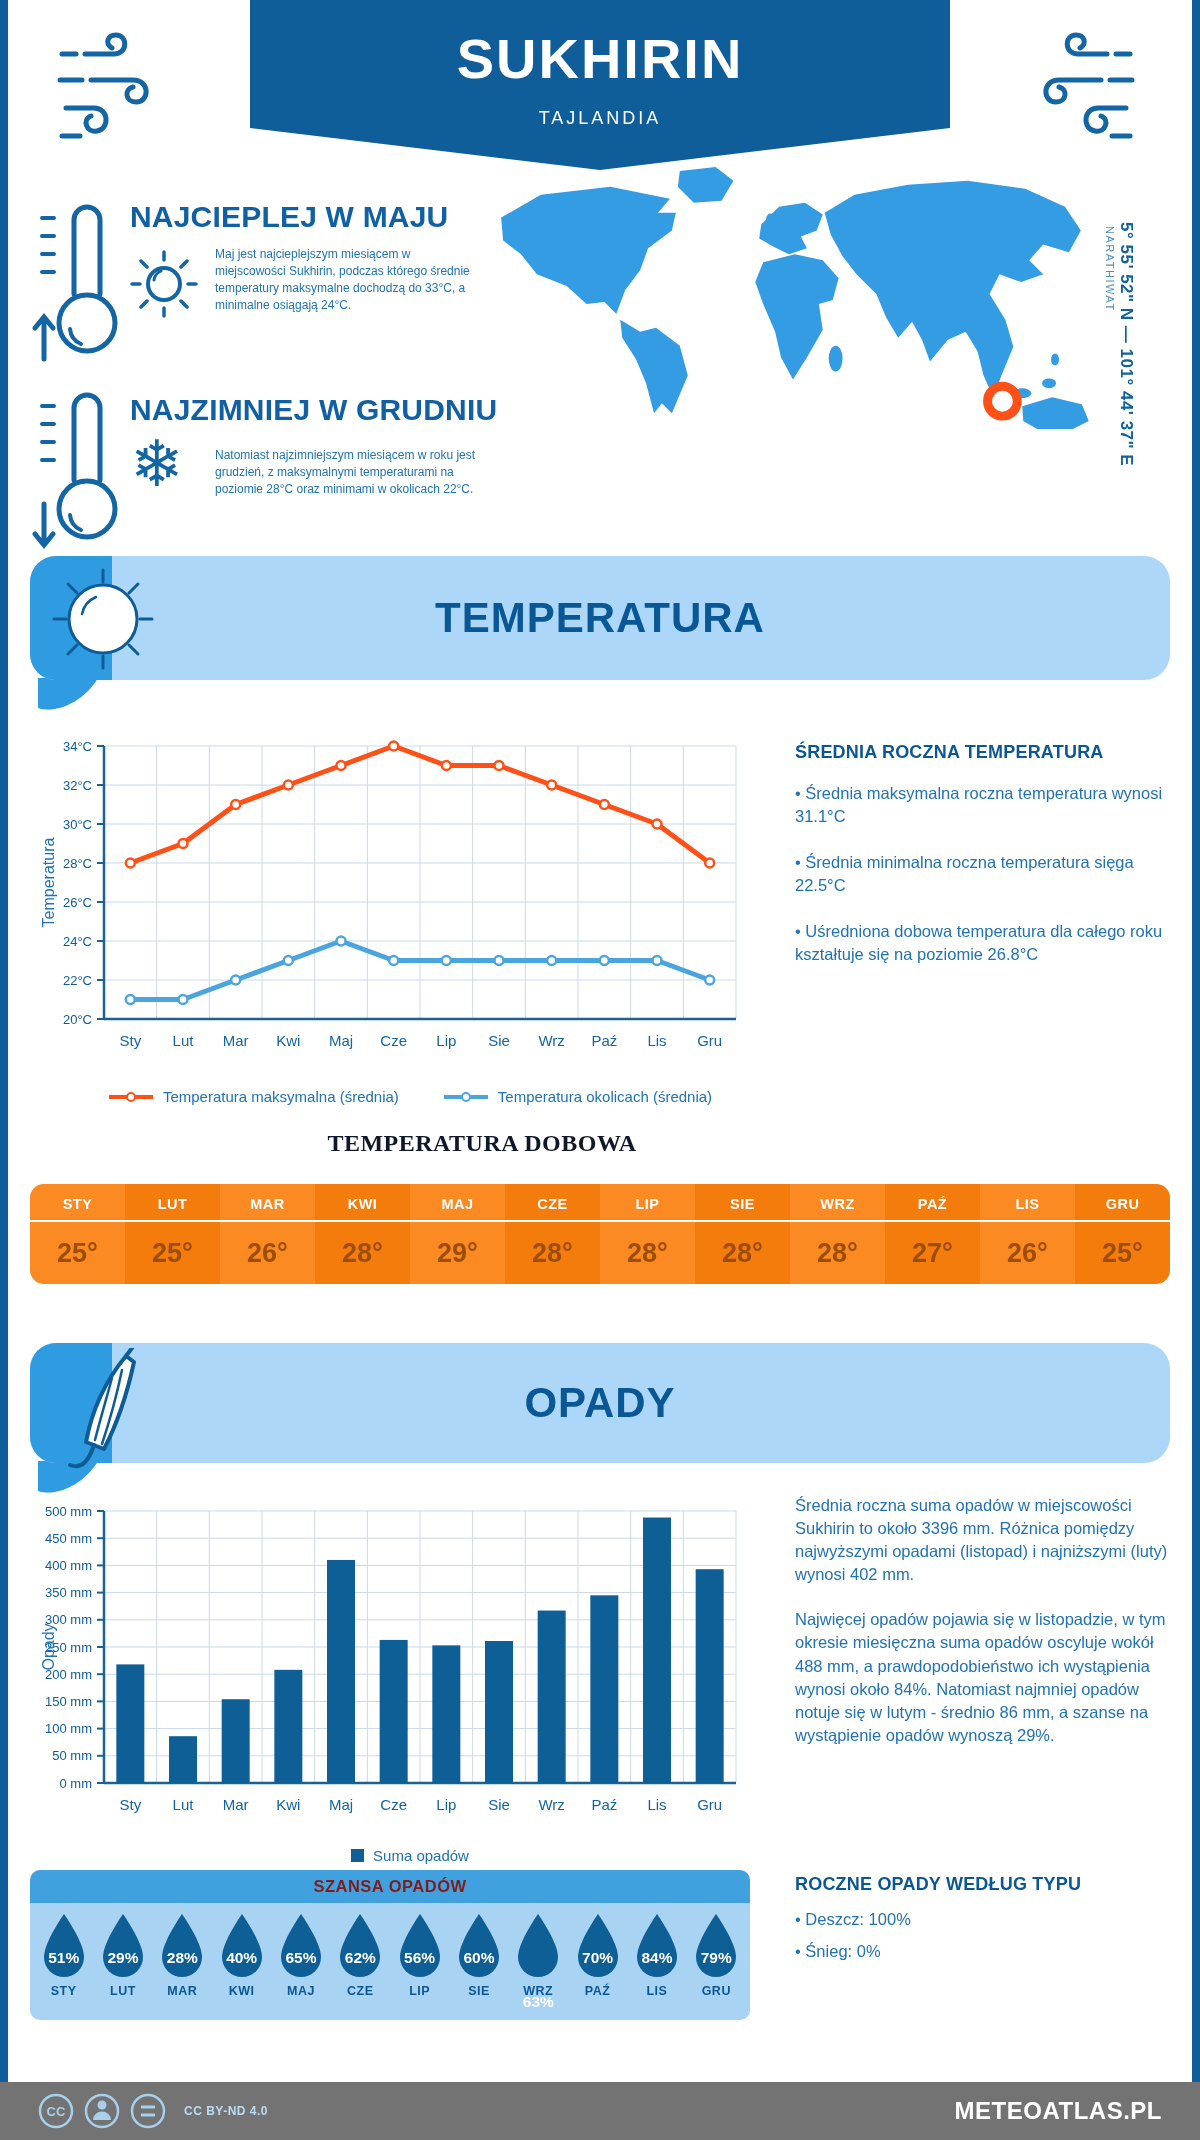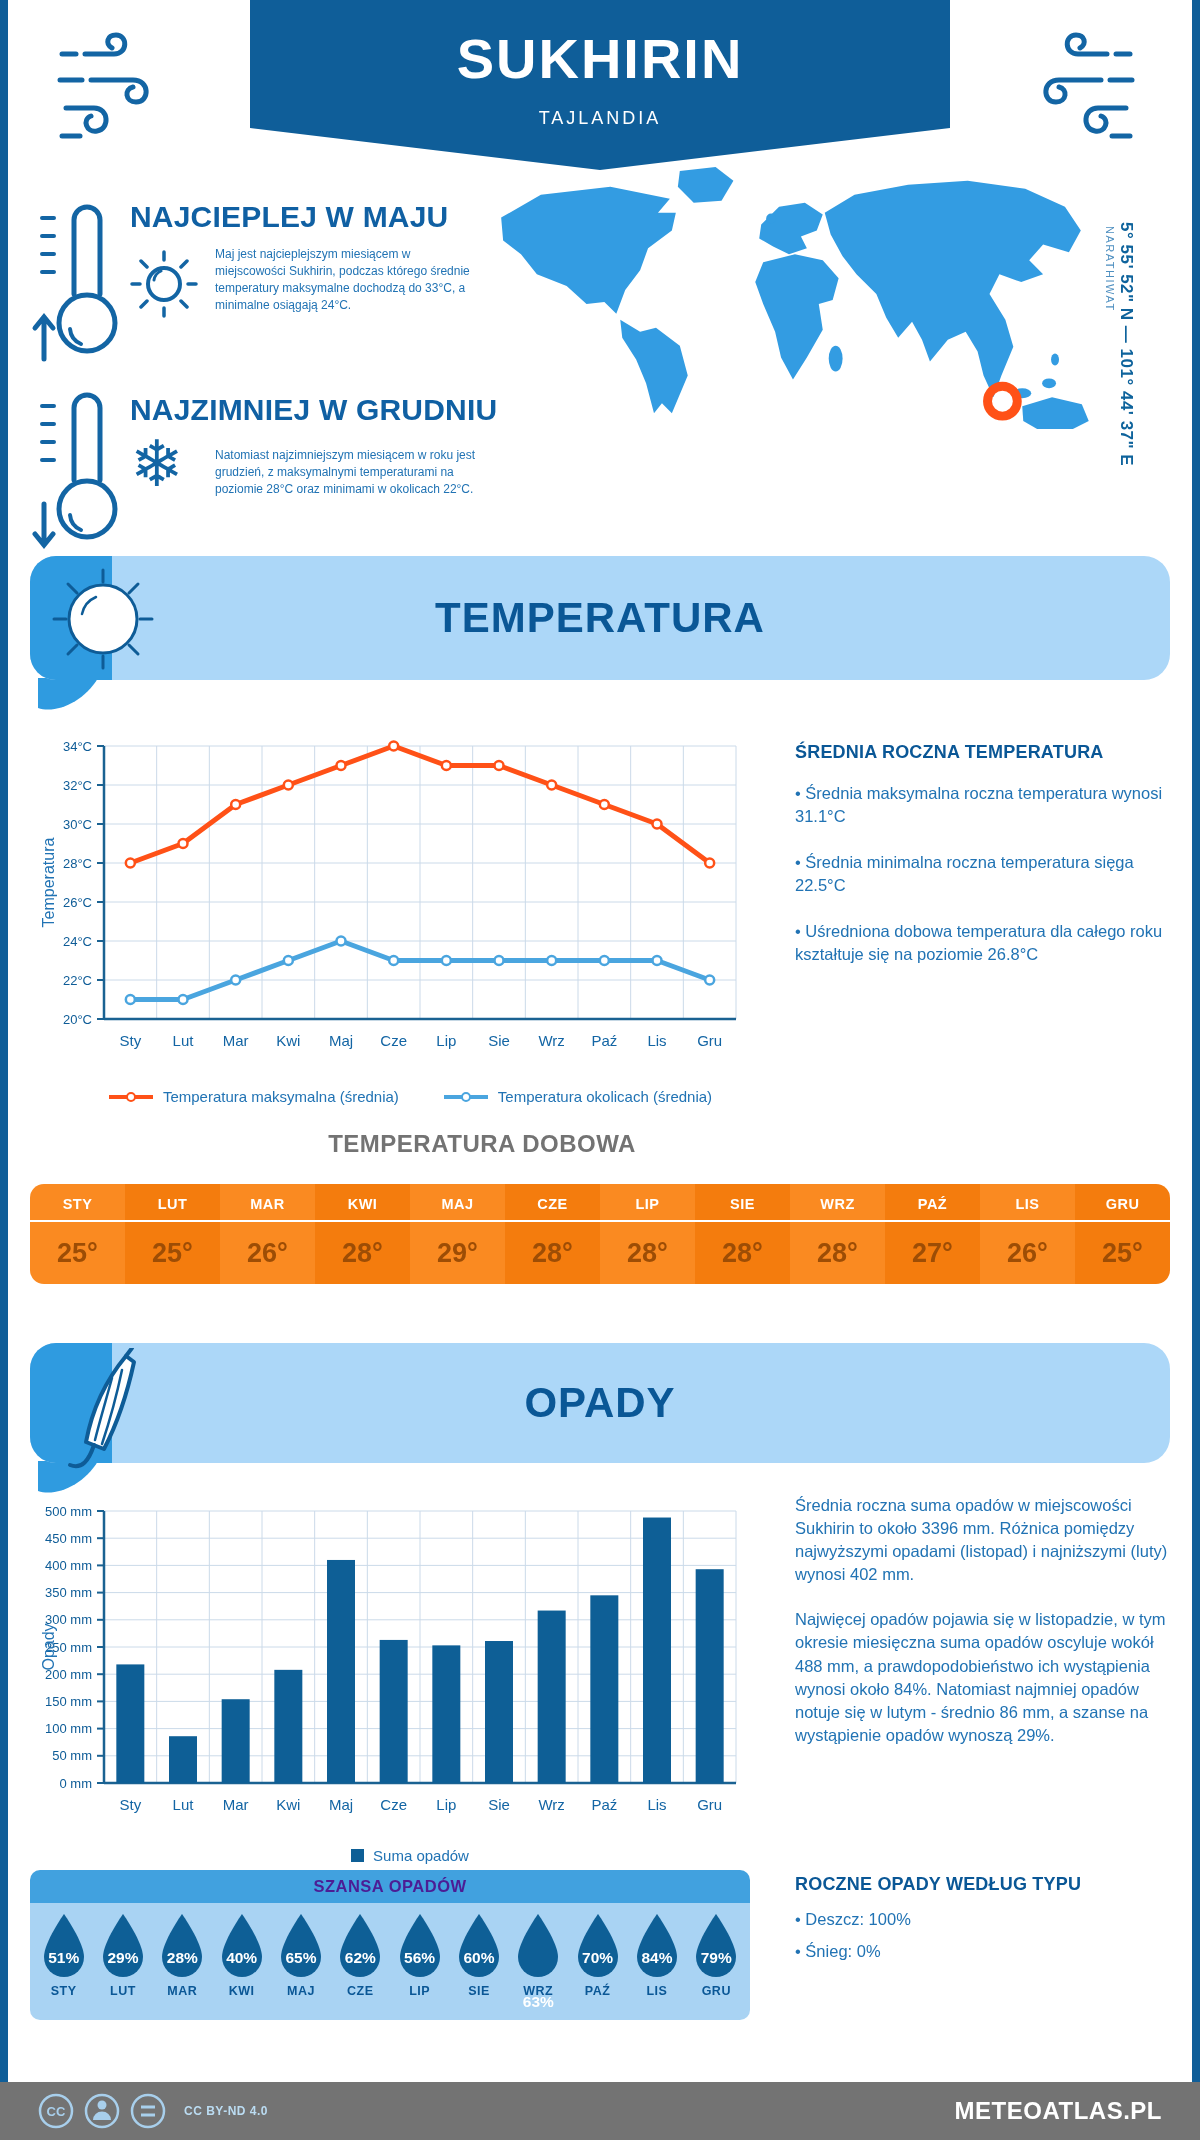--- a/index.html
+++ b/index.html
@@ -53,34 +53,34 @@
 
   
   .panel-title { position:absolute; font-size:18px; font-weight:800; color:#0A5796; letter-spacing:0.2px; }
   .panel-text { position:absolute; font-size:16.5px; line-height:1.4; color:#2173B4; }
   .stat-line { margin-bottom:23px; }
   .opady-par { margin-bottom:22px; }
   .type-line { margin-bottom:9px; }
 
   
   .daily-title { position:absolute; left:0; top:1130px; width:964px; text-align:center;
-    font-size:24px; font-weight:800; color:#737373; letter-spacing:0.5px; }
+    font-size:24px; font-weight:800; color:#0f172a; letter-spacing:0.5px;font-family:Liberation Serif, serif; }
   .daily-table { position:absolute; left:30px; top:1184px; width:1140px; height:100px;
     border-radius:14px; overflow:hidden; display:flex; }
   .tcol { flex:1; display:flex; flex-direction:column; }
   .tcol.even { background:#FA8A21; } .tcol.odd { background:#F47C0D; }
   .tcol-h { height:38px; line-height:40px; text-align:center; font-size:14.5px; font-weight:700;
     color:#fff; letter-spacing:0.5px; border-bottom:2px solid #fff; }
   .tcol-v { flex:1; display:flex; align-items:center; justify-content:center;
     font-size:27px; font-weight:700; color:#9D4D05; }
 
   
   .chance-header { position:absolute; left:30px; top:1870px; width:720px; height:33px;
     background:#41A1DF; border-radius:10px 10px 0 0; display:flex; align-items:center; justify-content:center;
-    font-size:16.5px; font-weight:800; color:#4c1d95; letter-spacing:0.5px; }
+    font-size:16.5px; font-weight:800; color:#7f1d1d; letter-spacing:0.5px; }
   .chance-body { position:absolute; left:30px; top:1903px; width:720px; height:117px;
     background:#A9D3F3; border-radius:0 0 10px 10px; display:flex; padding:10px 4px 0 4px; }
   .drop-item { flex:1; display:flex; flex-direction:column; align-items:center; }
   .drop-shape { position:relative; width:52px; height:68px; }
   .drop-pct { position:absolute; left:0; top:36px; width:100%; text-align:center;
     font-size:15.5px; font-weight:700; color:#fff; }
   .drop-month { margin-top:3px; font-size:12.5px; font-weight:700; color:#0A5796; letter-spacing:0.5px; }
 
   
   .footer { position:absolute; left:0; top:2082px; width:1200px; height:58px; background:#737373;

